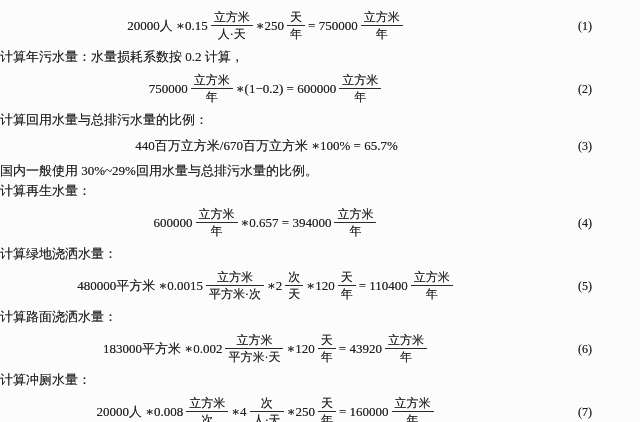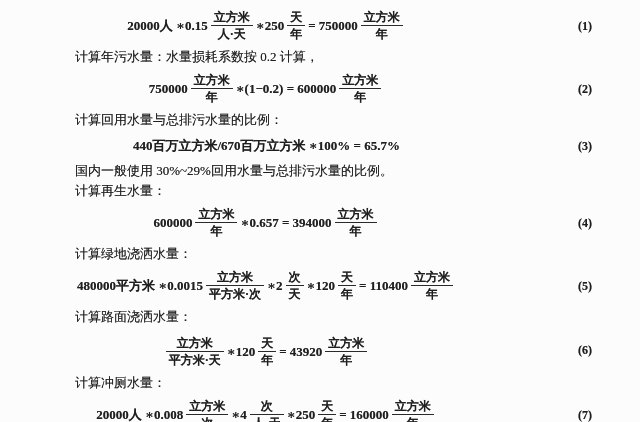--- a/index.html
+++ b/index.html
@@ -10,32 +10,30 @@
     box-sizing: border-box;
     padding-top: 2px;
     background: #fcfcfc;
     color: #1f1f1f;
     font-family: "Liberation Serif", "DejaVu Serif", serif;
     text-shadow: 0 0 0.5px rgba(45,45,45,0.65);
   }
   .page { width: 100%; height: 100%; }
   .block-heading {
     margin: 4px 0;
-    padding-left: 75px;
     font-size: 13px;
     line-height: 16px;
     white-space: nowrap;
   }
   .block-equation {
     position: relative;
     margin: 8px 0;
     padding-right: 107px;
     text-align: center;
     white-space: nowrap;
-    font-weight: bold;
   }
   .eq-content {
     display: inline-flex;
     align-items: center;
     font-size: 13px;
   }
   .eq-text { line-height: 18px; }
   .frac {
     display: inline-flex;
     flex-direction: column;
@@ -147,20 +145,21 @@
         <span class="frac">
     <span class="num">立方米</span>
     <span class="den">年</span>
   </span>
       </span>
     <span class="eq-number">(5)</span>
   </div>
     <div class="block-heading">计算路面浇洒水量：</div>
     <div class="block-equation">
     <span class="eq-content">
+        <span class="eq-text">183000平方米 ∗0.002</span>
         <span class="frac">
     <span class="num">立方米</span>
     <span class="den">平方米·天</span>
   </span>
         <span class="eq-text">∗120</span>
         <span class="frac">
     <span class="num">天</span>
     <span class="den">年</span>
   </span>
         <span class="eq-text">= 43920</span>

